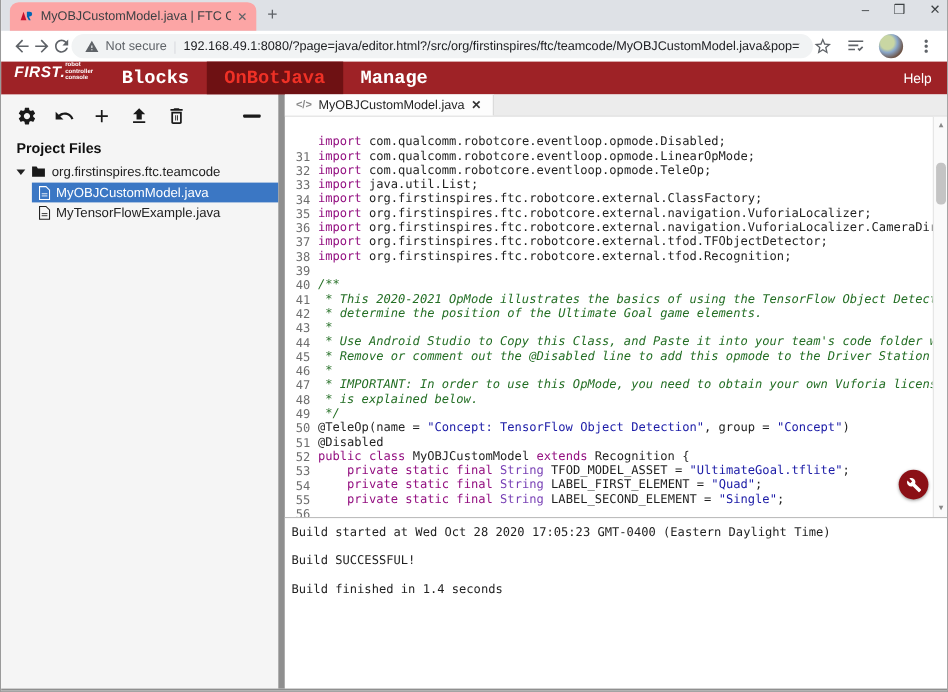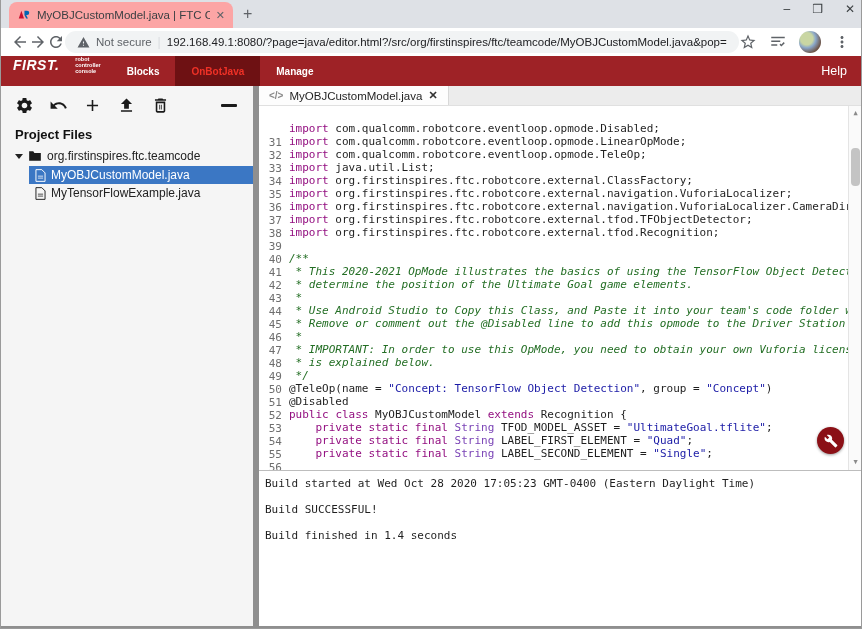--- a/index.html
+++ b/index.html
@@ -19,25 +19,25 @@
   .omnibox { flex:1; height:22px; background:#f1f3f4; border-radius:11px; display:flex; align-items:center; padding:0 12px; gap:6px; overflow:hidden; }
   .warn-ico { color:#5f6368; flex:none; }
   .notsecure { font-size:11.5px; color:#5f6368; white-space:nowrap; }
   .sep { color:#dadce0; font-size:12px; }
   .url { font-size:11.5px; color:#202124; white-space:nowrap; overflow:hidden; }
   .bar-icons { display:flex; align-items:center; gap:12px; flex:none; }
   .avatar { width:22px; height:22px; border-radius:50%; background:radial-gradient(circle at 35% 35%, #c9d6a3 0 30%, #8aa7c9 45%, #6b4f3f 75%, #3c3c3c); flex:none; cursor:pointer; }
 
   
   .navbar { height:30px; background:var(--nav-bg,#9e2226); display:flex; align-items:stretch; color:#fff; flex:none; }
-  .brand { display:flex; align-items:center; gap:16px; padding:0 10px 12px 12px; cursor:pointer; }
+  .brand { display:flex; align-items:center; gap:0; padding:0 10px 12px 12px; cursor:pointer; }
   .brand-first { font-style:italic; font-weight:bold; font-size:14px; letter-spacing:0.5px; }
   .brand-sub { font-size:5.5px; line-height:6px; font-weight:bold; }
   .nav-tabs { display:flex; align-items:stretch; }
-  .nav-item { display:flex; align-items:center; padding:0 16px; font-size:10px; font-weight:600; cursor:pointer; }
+  .nav-item { display:flex; align-items:center; padding:0 16px; font-size:17px; font-weight:600; cursor:pointer;font-family:Liberation Mono, monospace; }
   .nav-item.active { background:var(--nav-active-bg,#6e1113); color:var(--nav-active-tx,#ef3126); }
   .nav-help { margin-left:auto; display:flex; align-items:center; padding:0 14px; font-size:12.5px; cursor:pointer; }
 
   
   .main { flex:1; display:flex; min-height:0; }
   .sidebar { width:252px; background:#f5f5f5; flex:none; display:flex; flex-direction:column; }
   .splitter { width:6px; background:#8f8f8f; flex:none; cursor:col-resize; }
   .toolbar { display:flex; align-items:center; padding:10px 14px 6px 14px; gap:15px; }
   .tool { width:19px; height:19px; color:#1a1a1a; cursor:pointer; flex:none; }
   .tool svg { display:block; }

